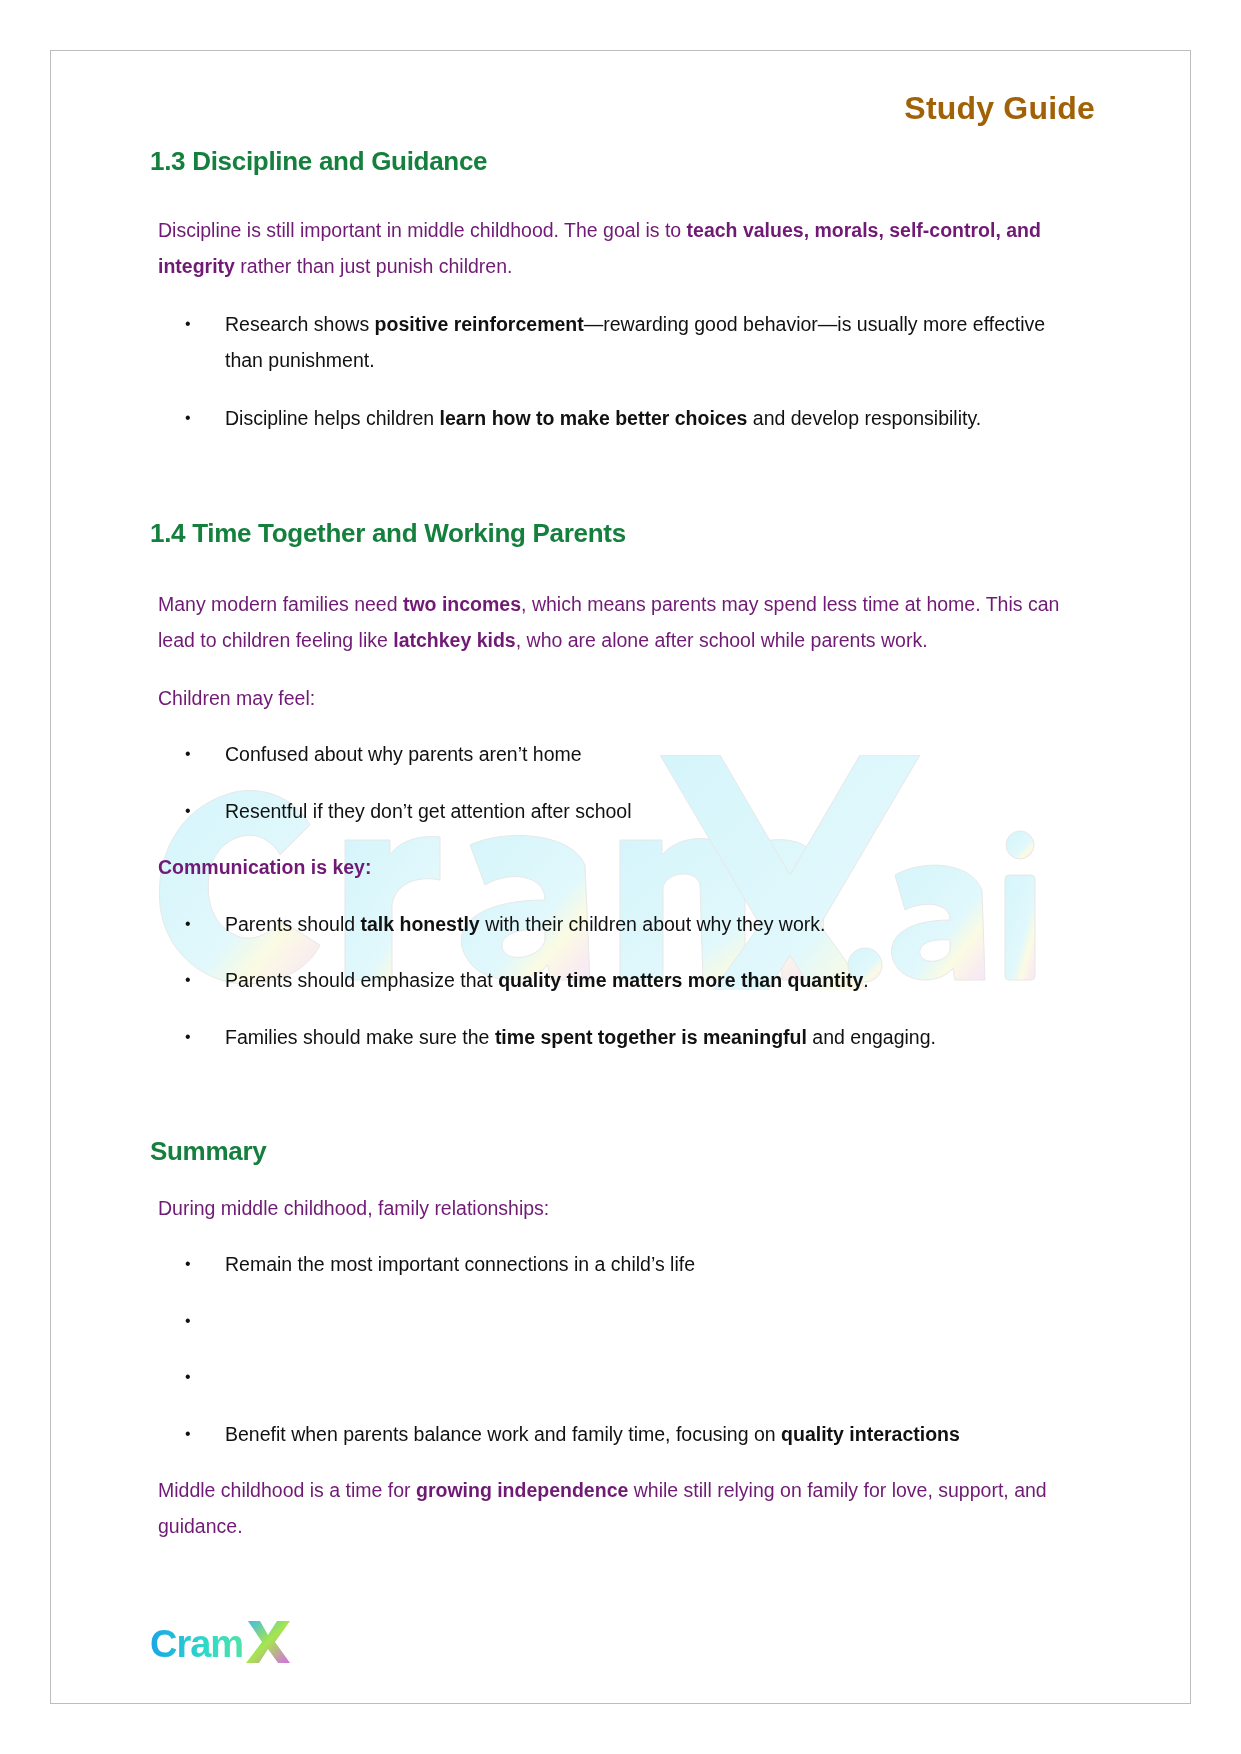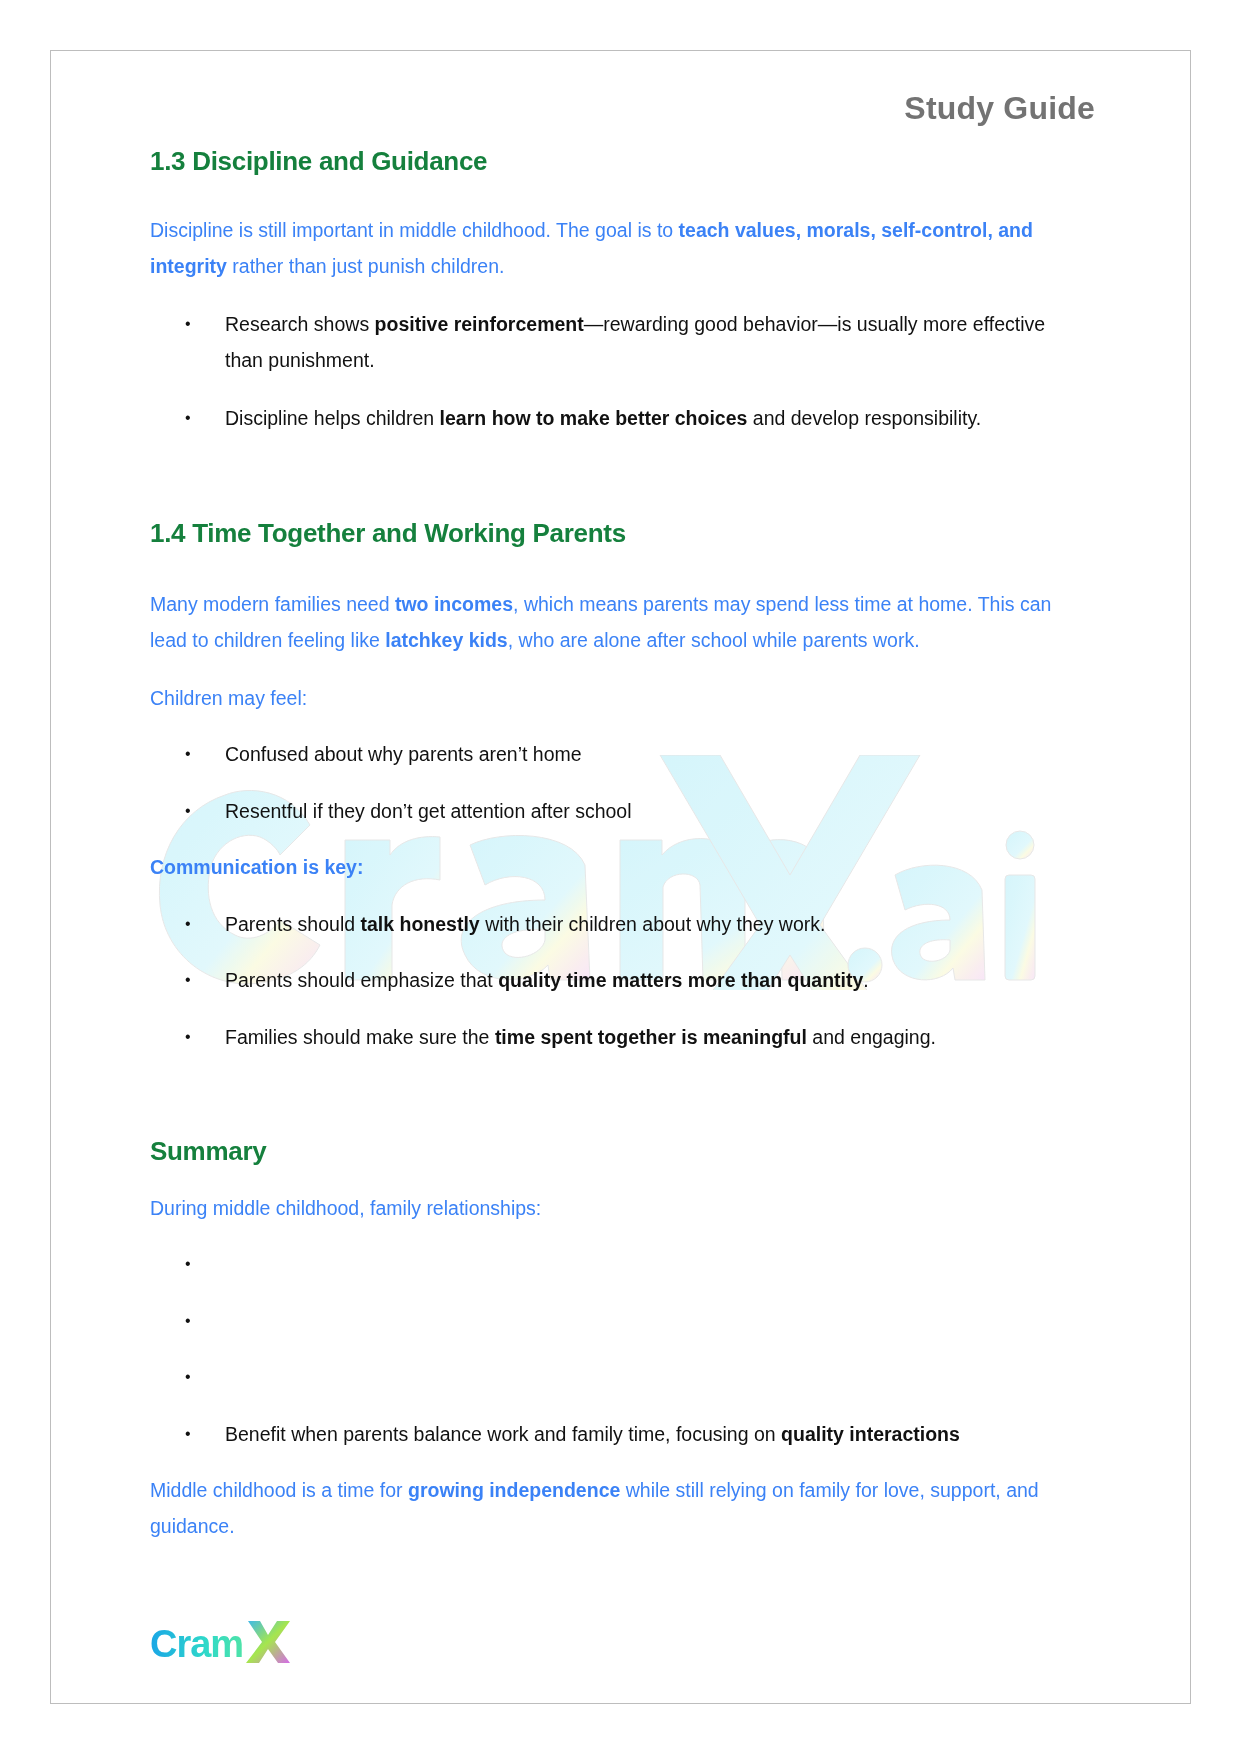--- a/index.html
+++ b/index.html
@@ -4,30 +4,30 @@
   <style>
     * { box-sizing: border-box; margin: 0; padding: 0; }
     html, body { width: 1241px; height: 1754px; background: #ffffff; }
     body { position: relative; font-family: "Liberation Sans", sans-serif; color: #111111; overflow: hidden; }
     .page-frame {
       position: absolute; left: 50px; top: 50px; width: 1141px; height: 1654px;
       border: 1.5px solid #bdbdbd; background: #ffffff;
     }
     .doc-title {
       position: absolute; right: 146px; top: 90px;
-      font-size: 32px; font-weight: bold; color: #737373; letter-spacing: 0.2px;
+      font-size: 32px; font-weight: bold; color: #a16207; letter-spacing: 0.2px;
     }
     .h2 {
       position: absolute; left: 150px;
       font-family: "Liberation Sans", sans-serif; font-weight: bold;
       font-size: 26px; color: #15803d; letter-spacing: -0.3px;
     }
     .p {
-      position: absolute; left: 150px; width: 930px;
-      font-size: 19.5px; line-height: 36px; color: #3b82f6;
+      position: absolute; left: 158px; width: 930px;
+      font-size: 19.5px; line-height: 36px; color: #701a75;
     }
     .li {
       position: absolute; left: 150px; width: 930px;
       font-size: 19.5px; line-height: 36px; color: #111111;
       padding-left: 75px;
     }
     .li .bullet {
       position: absolute; left: 35px; top: 0; font-size: 16px;
     }
     b { font-weight: bold; }
@@ -131,20 +131,21 @@
     <span class="bullet">•</span>
     <span>Families should make sure the </span><b>time spent together is meaningful</b><span> and engaging.</span>
   </div>
 
   <div class="h2" style="top:1136px;">Summary</div>
 
   <div class="p" style="top:1190px;">During middle childhood, family relationships:</div>
 
   <div class="li" style="top:1246px;">
     <span class="bullet">•</span>
+    <span>Remain the most important connections in a child’s life</span>
   </div>
 
   <div class="li" style="top:1303px;">
     <span class="bullet">•</span>
   </div>
 
   <div class="li" style="top:1359px;">
     <span class="bullet">•</span>
   </div>
 

